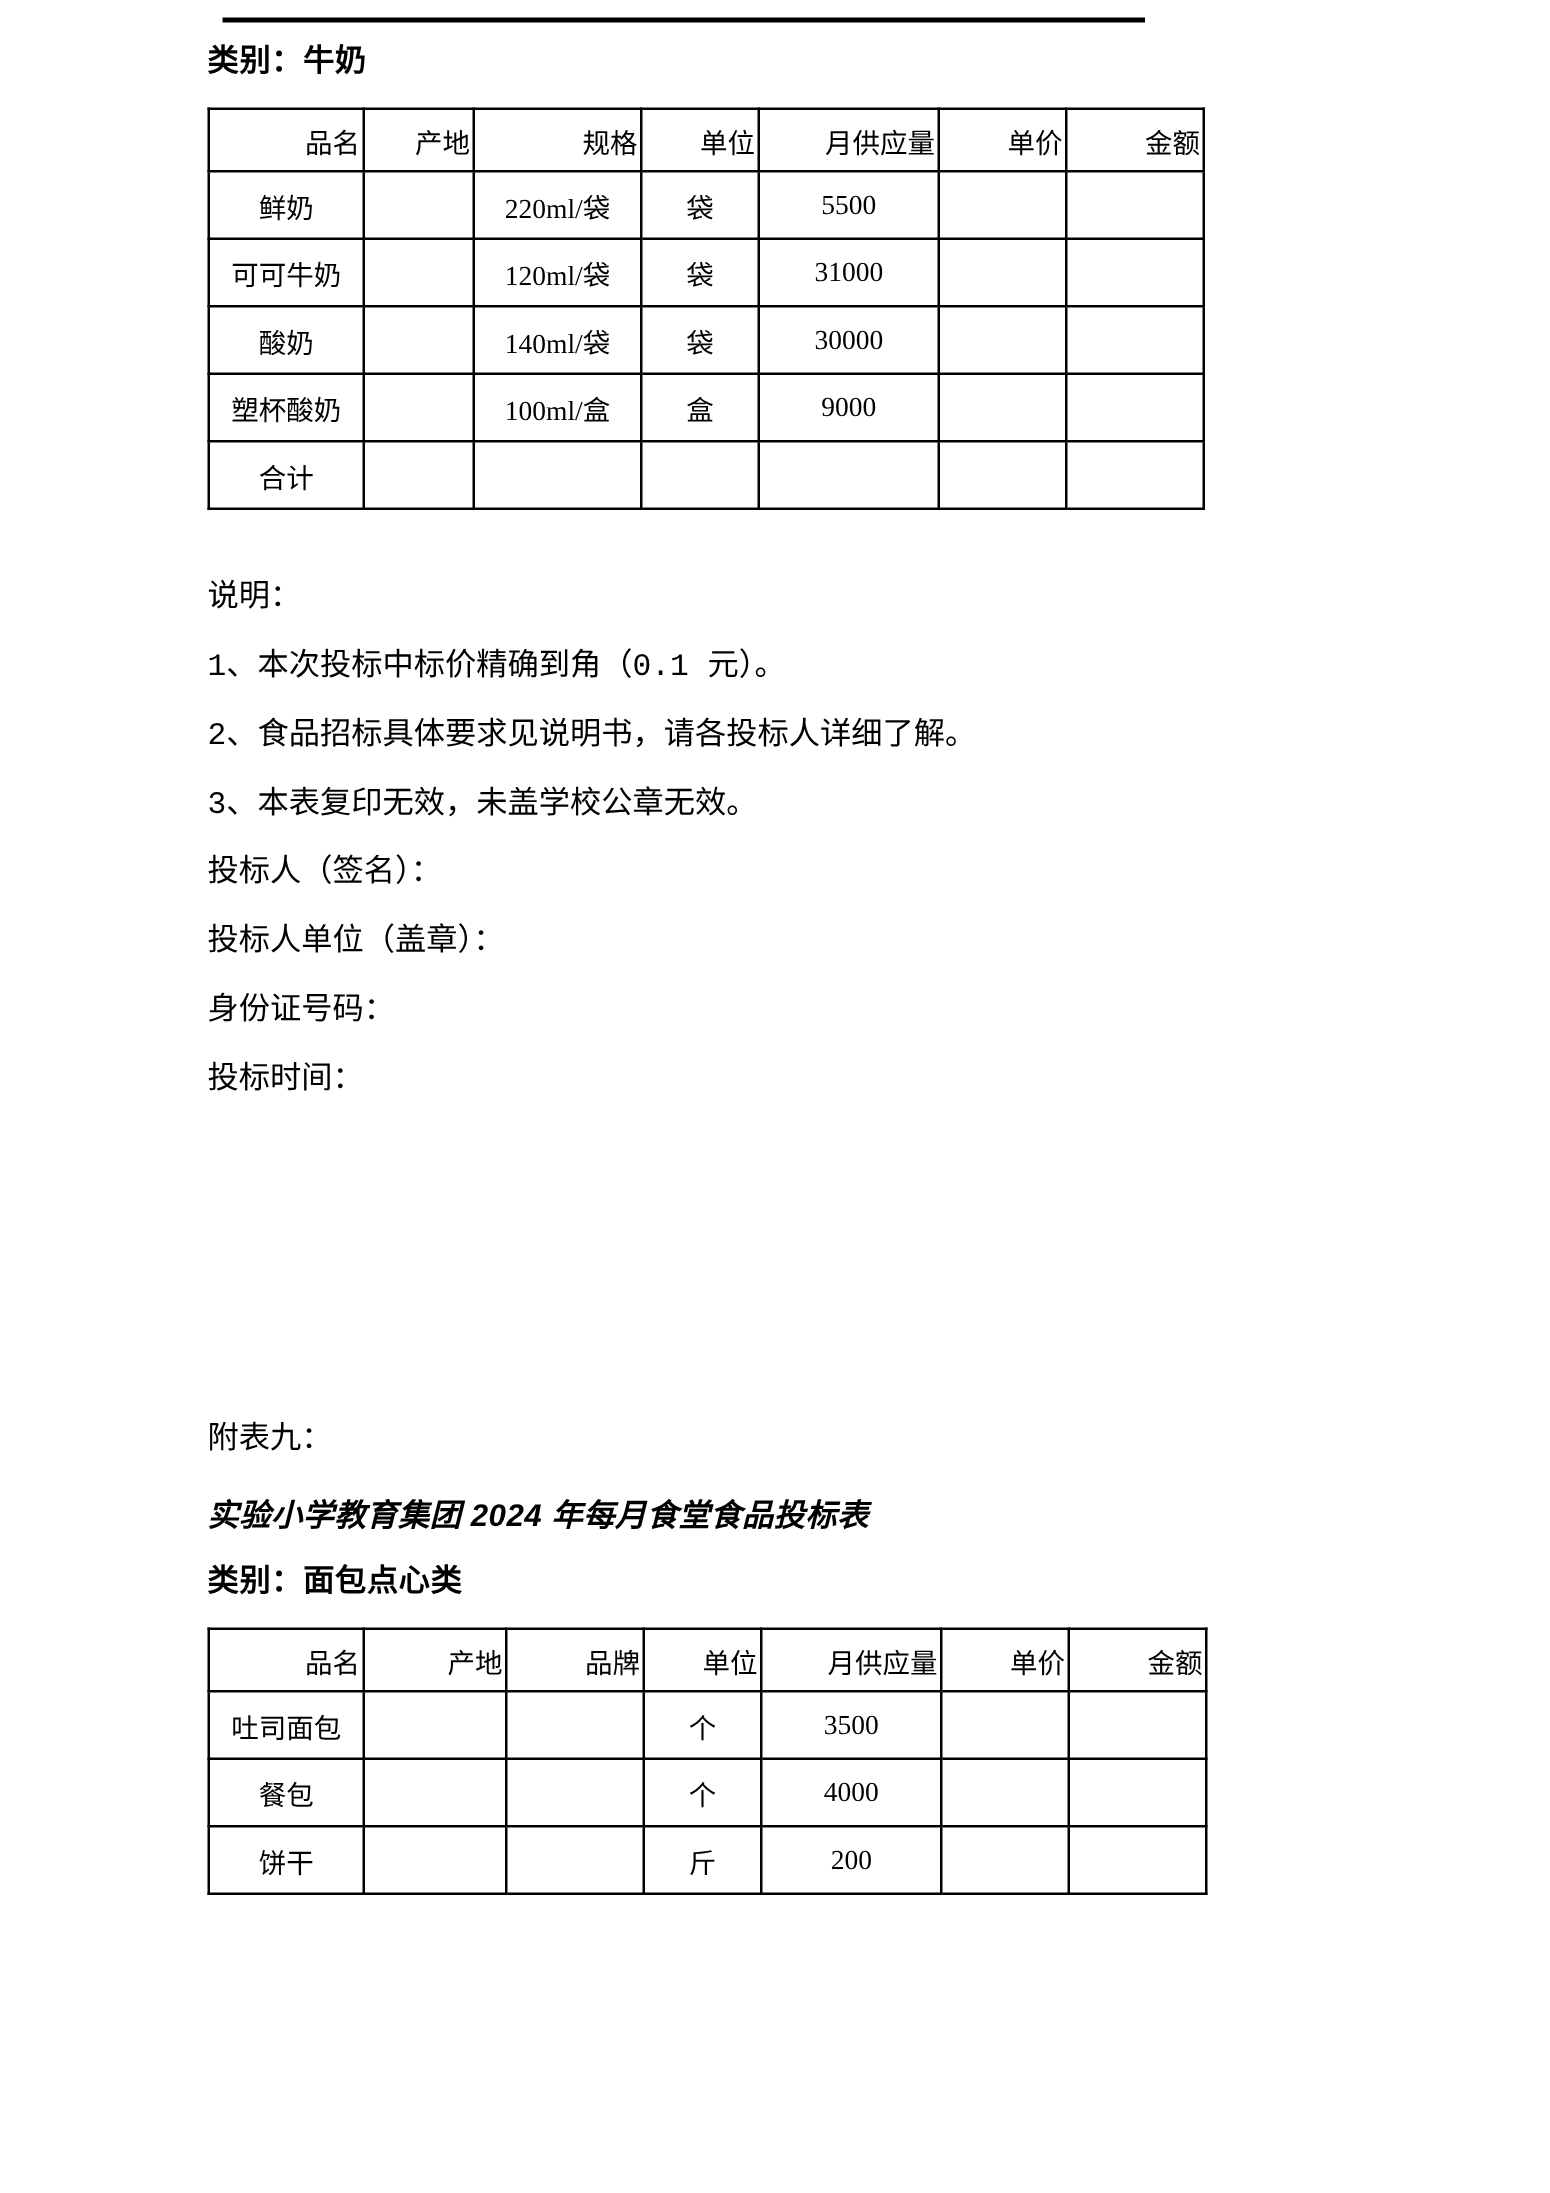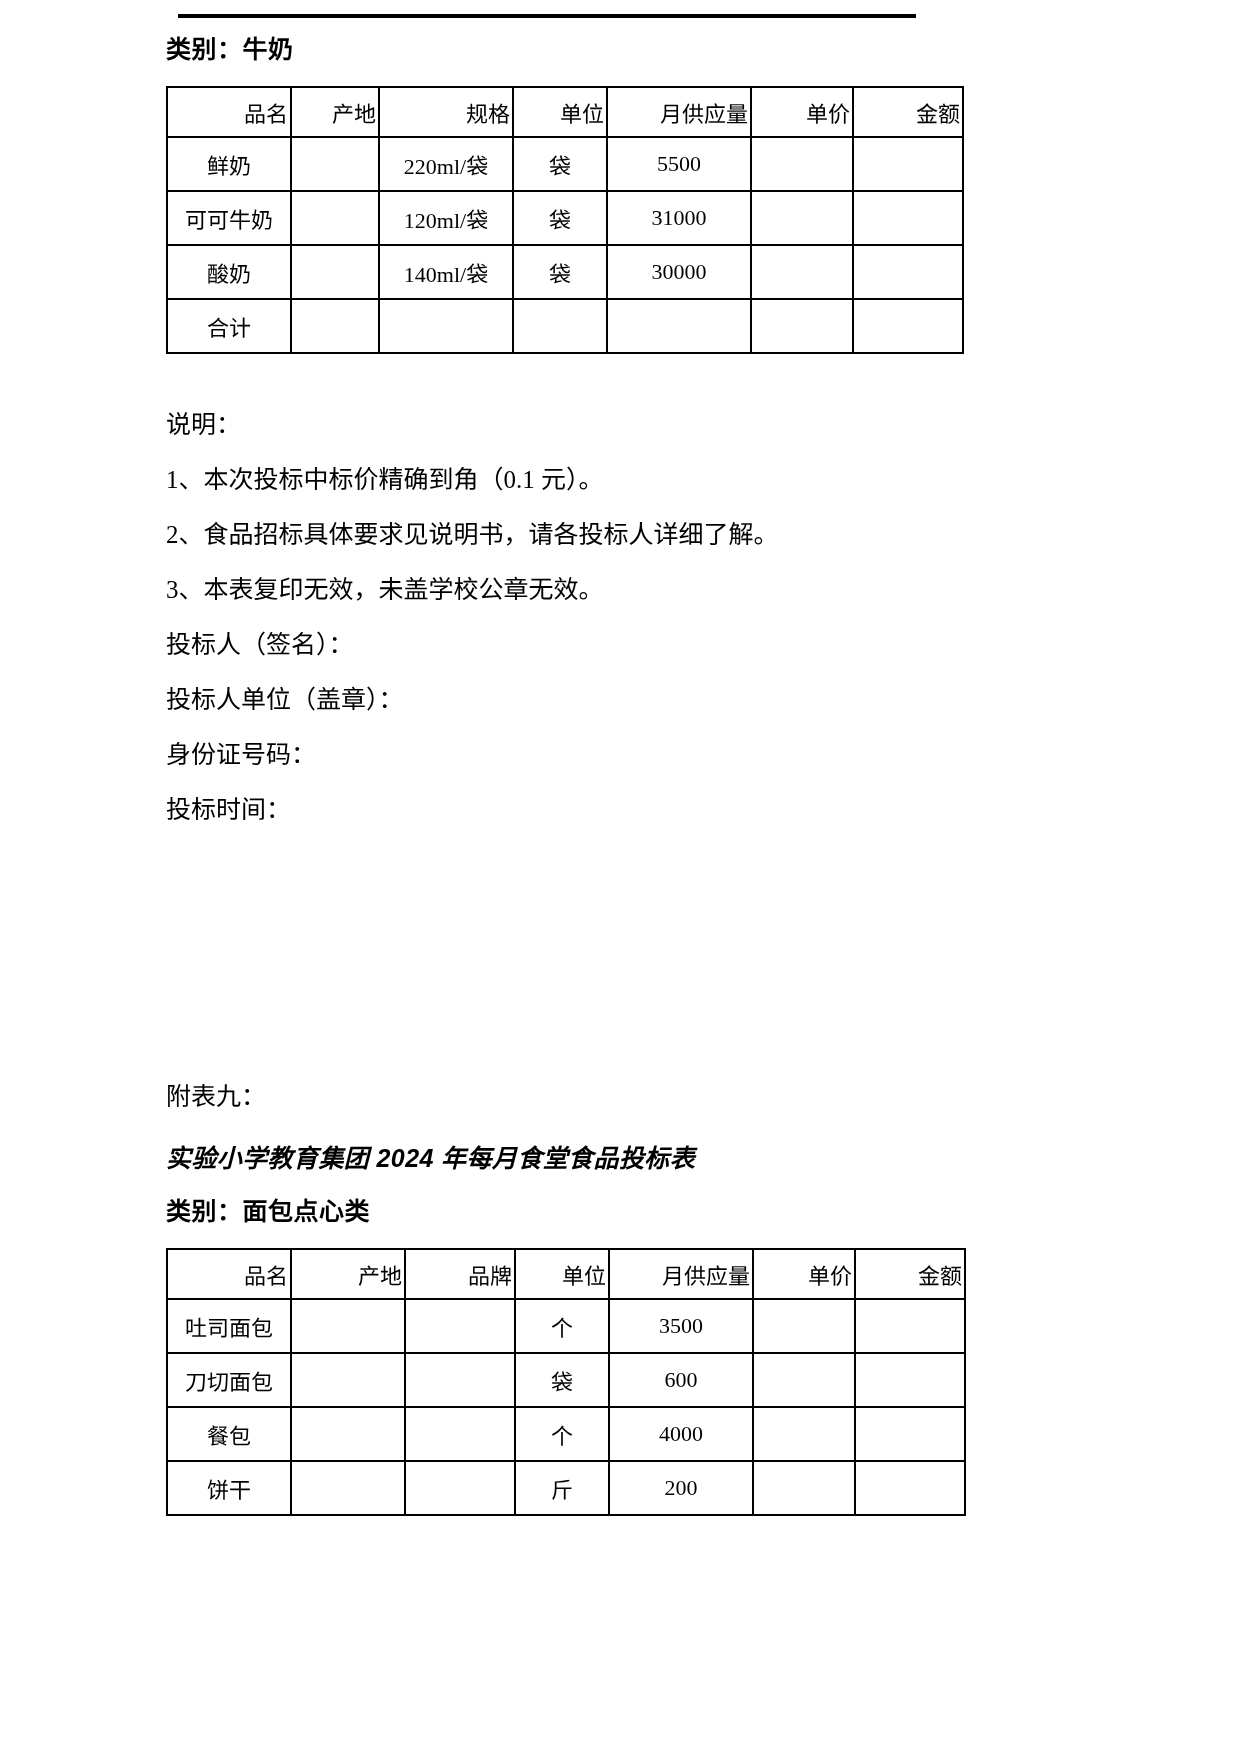--- a/index.html
+++ b/index.html
@@ -92,20 +92,21 @@
   .bread-table col.c2 { width: 110px; }
   .bread-table col.c3 { width: 94px;  }
   .bread-table col.c4 { width: 144px; }
   .bread-table col.c5 { width: 102px; }
   .bread-table col.c6 { width: 110px; }
 
   
   .notes {
     font-size: 25px;
     line-height: 1.0;
+    font-family: Liberation Mono, monospace;
   }
   .note-line {
     margin: 0 0 30px 0;
     white-space: nowrap;
   }
 
   
   .attachment-label {
     font-size: 25px;
     line-height: 1.2;
@@ -185,20 +186,29 @@
           <tr>
             <td>酸奶</td>
             <td></td>
             <td>140ml/袋</td>
             <td>袋</td>
             <td>30000</td>
             <td></td>
             <td></td>
           </tr>
           <tr>
+            <td>塑杯酸奶</td>
+            <td></td>
+            <td>100ml/盒</td>
+            <td>盒</td>
+            <td>9000</td>
+            <td></td>
+            <td></td>
+          </tr>
+          <tr>
             <td>合计</td>
             <td></td>
             <td></td>
             <td></td>
             <td></td>
             <td></td>
             <td></td>
           </tr>
         </tbody>
       </table>
@@ -258,29 +268,20 @@
           <tr>
             <td>吐司面包</td>
             <td></td>
             <td></td>
             <td>个</td>
             <td>3500</td>
             <td></td>
             <td></td>
           </tr>
           <tr>
-            <td>刀切面包</td>
-            <td></td>
-            <td></td>
-            <td>袋</td>
-            <td>600</td>
-            <td></td>
-            <td></td>
-          </tr>
-          <tr>
             <td>餐包</td>
             <td></td>
             <td></td>
             <td>个</td>
             <td>4000</td>
             <td></td>
             <td></td>
           </tr>
           <tr>
             <td>饼干</td>

